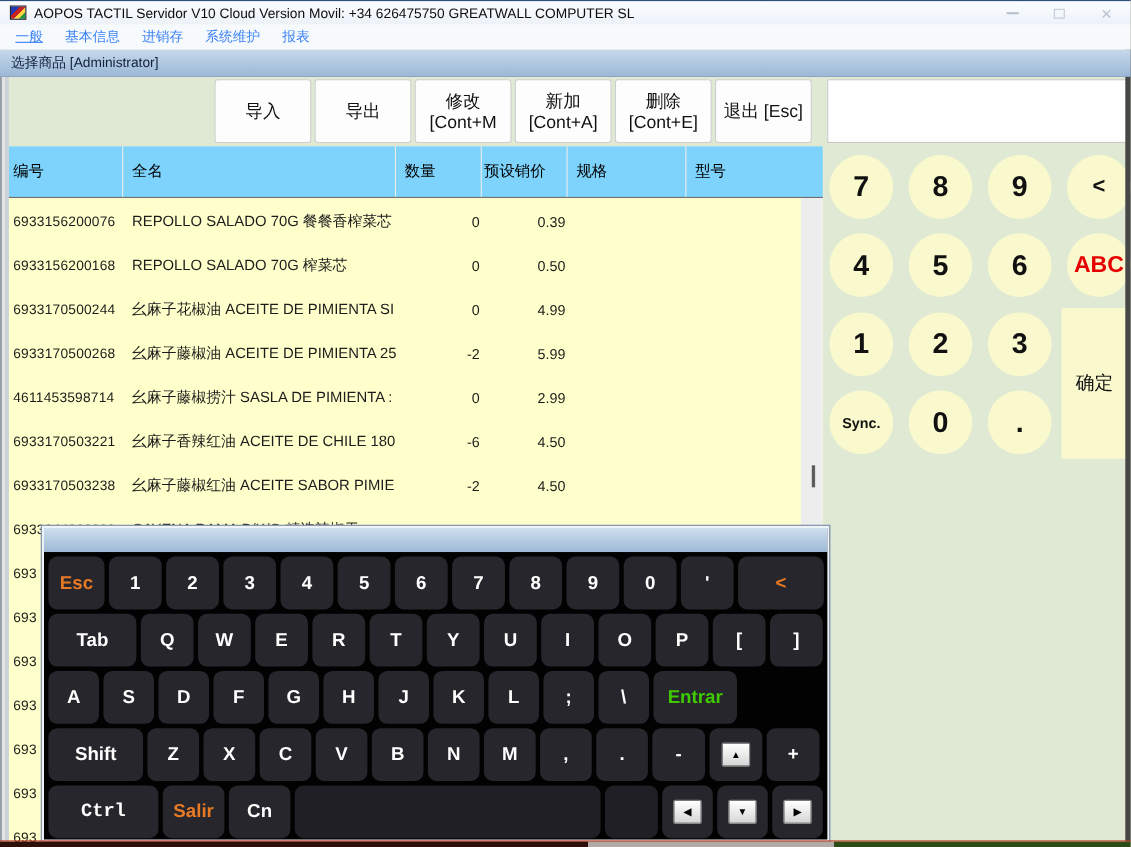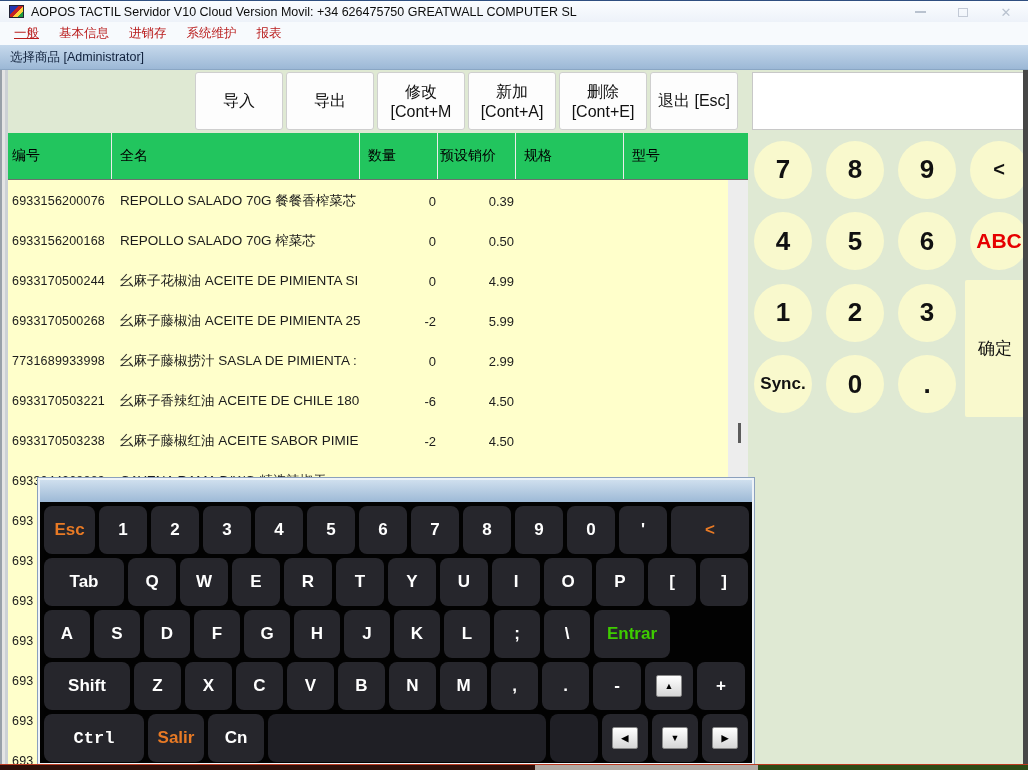--- a/index.html
+++ b/index.html
@@ -12,21 +12,21 @@
     background:linear-gradient(#fbfdff,#edf2f9); border-top:1px solid #2f4f80;
     display:flex; align-items:center; font-size:12.5px; color:#0d0d0d; z-index:50; }
   .app-icon { width:15px; height:13px; margin:0 7px 0 9px; border:1px solid #223;
     background:linear-gradient(135deg,#2436b0 0 34%,#c42222 34% 56%,#ffd23d 56% 76%,#1d9a3f 76%); }
   .win-controls { position:absolute; right:14px; top:0; height:22px; display:flex; align-items:center; gap:27px; color:#b9c2cf; }
   .win-btn { width:16px; height:16px; display:flex; align-items:center; justify-content:center; font-size:13px; cursor:default; }
   .win-btn .bar { width:11px; height:0; border-bottom:2px solid #b9c2cf; }
   .win-btn .box { width:10px; height:9px; border:1.5px solid #c3cad6; }
 
   .menubar { position:absolute; left:0; top:22px; width:100%; height:23px;
-    background:#f7fafd; display:flex; align-items:center; font-size:12.5px; color:#b91c1c; z-index:50; padding-left:4px; }
+    background:#f7fafd; display:flex; align-items:center; font-size:12.5px; color:#3b82f6; z-index:50; padding-left:4px; }
   .menu-item { padding:2px 10px; }
   .menu-item.accel { text-decoration:underline; }
 
   .captionbar { position:absolute; left:0; top:45px; width:100%; height:25px;
     background:linear-gradient(#c6d9ec,#9cb8d6); border-bottom:1px solid #8aa6c4;
     display:flex; align-items:center; padding-left:10px; font-size:12.5px; color:#10213c; z-index:40; }
 
   .edge-left { position:absolute; left:0; top:45px; width:8px; height:720px; z-index:26;
     background:linear-gradient(90deg,#98a0a8 0 2px,#e4e4e4 2px 5px,#ccd1d5 5px 8px); }
   .edge-right { position:absolute; right:0; top:45px; width:5px; height:720px; background:#474747; z-index:26; }
@@ -36,21 +36,21 @@
 
   
   .toolbar { position:absolute; left:195px; top:72px; display:flex; gap:3px; z-index:10; }
   .tbtn { width:88px; height:58px; background:#fdfdfd; border:1px solid #cfcfcf; border-radius:3px;
     display:flex; align-items:center; justify-content:center; font-size:16px; color:#111; text-align:center; }
   .toolbar-blank { position:absolute; left:752px; top:72px; width:273px; height:58px;
     background:#ffffff; border:1px solid #c8c8c8; z-index:9; }
 
   
   .table-panel { position:absolute; left:8px; top:133px; width:740px; height:632px; background:#ffffcb; z-index:5; }
-  .thead { position:absolute; left:0; top:0; width:100%; height:47px; background:#22c55e;
+  .thead { position:absolute; left:0; top:0; width:100%; height:47px; background:#7dd3fc;
     border-bottom:1.5px solid #6e6e6e; display:grid; grid-template-columns:104px 248px 78px 78px 108px 1fr;
     align-items:center; font-size:14px; color:#000;text-align:center; }
   .thead > div { padding-left:8px; border-right:1px solid #ececec; height:100%; display:flex; align-items:center; }
   .thead > div:first-child { padding-left:4px; }
   .thead > div.c4 { padding-left:2px; }
   .thead > div:last-child { border-right:none; }
   .tbody { position:absolute; left:0; top:48px; width:720px; }
   .trow { display:grid; grid-template-columns:104px 248px 78px 78px 108px 1fr; height:40px; align-items:center;
     font-size:13px; color:#1c1c1c; }
   .trow .code { padding-left:4px; font-size:12.5px; letter-spacing:0.2px; }
@@ -58,21 +58,21 @@
   .trow .qty  { text-align:right; padding-right:2px; }
   .trow .price{ text-align:right; padding-right:2px; }
   .scroll-strip { position:absolute; right:0; top:47px; width:20px; height:585px; background:#ededed; }
   .scroll-thumb { position:absolute; left:10px; top:243px; width:3px; height:20px; background:#5c5c5c; }
 
   
   .keypad { position:absolute; left:747px; top:134px; width:288px; display:grid;
     grid-template-columns:repeat(4,72px); grid-auto-rows:71.5px; justify-items:center; align-items:center; z-index:8; }
   .kp-btn { width:58px; height:58px; border-radius:50%; background:#f9f9cd;
     display:flex; align-items:center; justify-content:center; font-size:26px; font-weight:bold; color:#111; }
-  .kp-btn.small { font-size:17px; }
+  .kp-btn.small { font-size:13px; }
   .kp-btn.lt { font-size:20px; }
   .kp-btn.abc { color:#e60000; font-size:21px; }
   .kp-spacer { width:58px; height:58px; }
   .confirm-btn { position:absolute; left:965px; top:280px; width:60px; height:137px; background:#f9f9cd;
     display:flex; align-items:center; justify-content:center; font-size:17px; color:#111; z-index:9; border-radius:2px; }
 
   
   .kb-window { position:absolute; left:38px; top:478px; width:716px; height:287px; z-index:30;
     border:2px solid #eef3f8; box-shadow:0 0 0 1px #8ba0bd; background:#000; }
   .kb-title { height:22px; background:linear-gradient(#cfdfee,#9db9d6); }
@@ -165,21 +165,21 @@
         </div>
         <div class="trow">
           <div class="code">6933170500268</div>
           <div class="name">幺麻子藤椒油 ACEITE DE PIMIENTA 25</div>
           <div class="qty">-2</div>
           <div class="price">5.99</div>
           <div class="spec"></div>
           <div class="model"></div>
         </div>
         <div class="trow">
-          <div class="code">7731689933998</div>
+          <div class="code">4611453598714</div>
           <div class="name">幺麻子藤椒捞汁 SASLA DE PIMIENTA :</div>
           <div class="qty">0</div>
           <div class="price">2.99</div>
           <div class="spec"></div>
           <div class="model"></div>
         </div>
         <div class="trow">
           <div class="code">6933170503221</div>
           <div class="name">幺麻子香辣红油 ACEITE DE CHILE 180</div>
           <div class="qty">-6</div>

